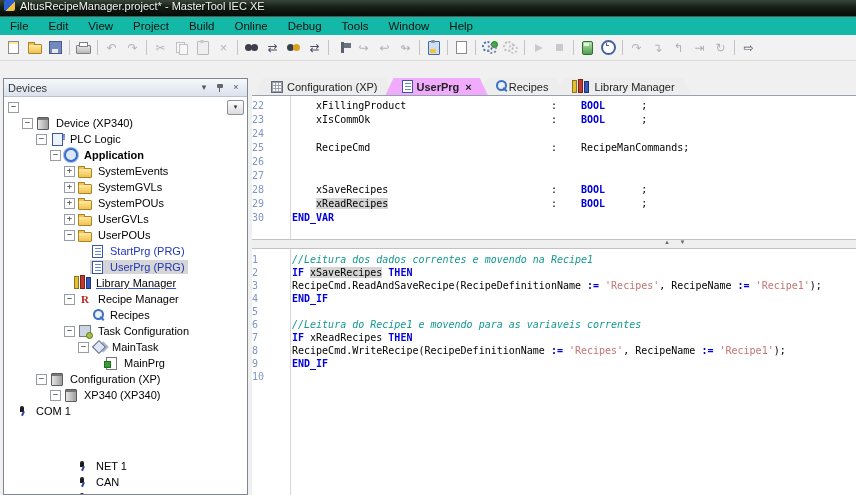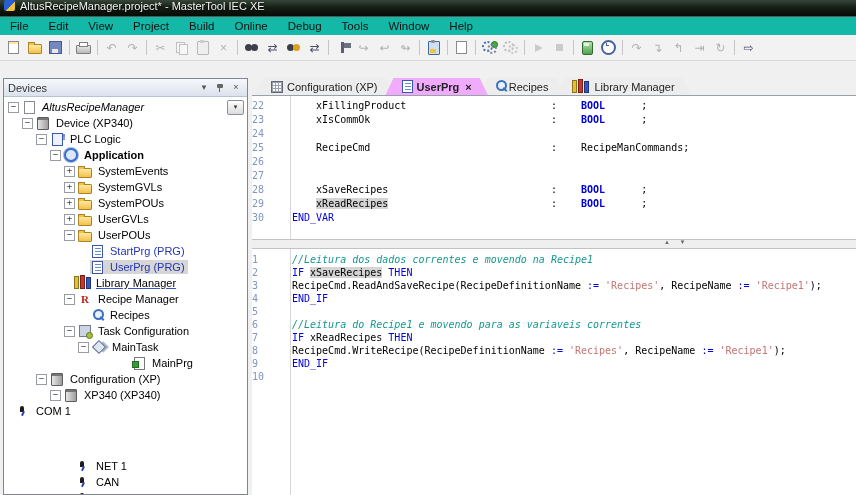--- a/index.html
+++ b/index.html
@@ -128,21 +128,21 @@
   .tab .tclose{font-weight:bold;color:#222;font-size:11px;margin-left:2px}
   .pane{position:relative;background:#fff;overflow:hidden}
   .decl-pane{height:143px;flex:none;padding-top:3px;box-sizing:border-box}
   .impl-pane{flex:1;padding-top:4px;box-sizing:border-box}
   .gline{position:absolute;left:38px;top:0;bottom:0;width:1px;background:#d8d8d8}
   .crow{display:flex;font-family:"DejaVu Sans Mono",monospace;font-size:10px}
   .decl-pane .crow{height:14px;line-height:14px}
   .impl-pane .crow{height:13px;line-height:13px}
   .lnum{width:30px;flex:none;text-align:left;padding-right:10px;color:#7e96c4}
   .ctext{white-space:pre;color:#000}
-  .t-kw{color:#0000dd;font-weight:normal}
+  .t-kw{color:#0000dd;font-weight:bold}
   .t-ty{color:#0000dd;font-weight:bold}
   .t-str{color:#c47474}
   .t-cmt{color:#12988f;font-style:italic}
   .t-hl{background:#d4d4d4}
   .splitter{height:8px;flex:none;background:#efefef;border-top:1px solid #c2c2c2;border-bottom:1px solid #c2c2c2;position:relative}
   .split-arrows{position:absolute;left:412px;top:-1px;font-size:6px;color:#6a6a6a;letter-spacing:4px}
 </style>
 </head>
 <body>
 
@@ -284,26 +284,20 @@
     <span class="dp-btn">▾</span>
     <span class="dp-btn">
         <span class="ic-pin"></span>
       </span>
     <span class="dp-btn">×</span>
   </div>
   <div class="dp-tree" id="dp-tree">
     <span class="root-drop">▾</span>
   <div class="trow t-italic" style="padding-left: 4px;">
         <span class="exp">−</span>
-        <span class="selwrap">
-          <span class="tico">
-            <span class="ic-proj"></span>
-          </span>
-          <span class="tlabel">AltusRecipeManager</span>
-        </span>
       </div>
       <div class="trow" style="padding-left: 18px;">
         <span class="exp">−</span>
         <span class="selwrap">
           <span class="tico">
             <span class="ic-device"></span>
           </span>
           <span class="tlabel">Device (XP340)</span>
         </span>
       </div>
@@ -430,21 +424,21 @@
       </div>
       <div class="trow" style="padding-left: 74px;">
         <span class="exp">−</span>
         <span class="selwrap">
           <span class="tico">
             <span class="ic-task"></span>
           </span>
           <span class="tlabel">MainTask</span>
         </span>
       </div>
-      <div class="trow" style="padding-left: 88px; margin-left: 28px;">
+      <div class="trow" style="padding-left: 88px;">
         <span class="exp-sp"></span>
         <span class="selwrap">
           <span class="tico">
             <span class="ic-mainprg"></span>
           </span>
           <span class="tlabel">MainPrg</span>
         </span>
       </div>
       <div class="trow" style="padding-left: 32px;">
         <span class="exp">−</span>

